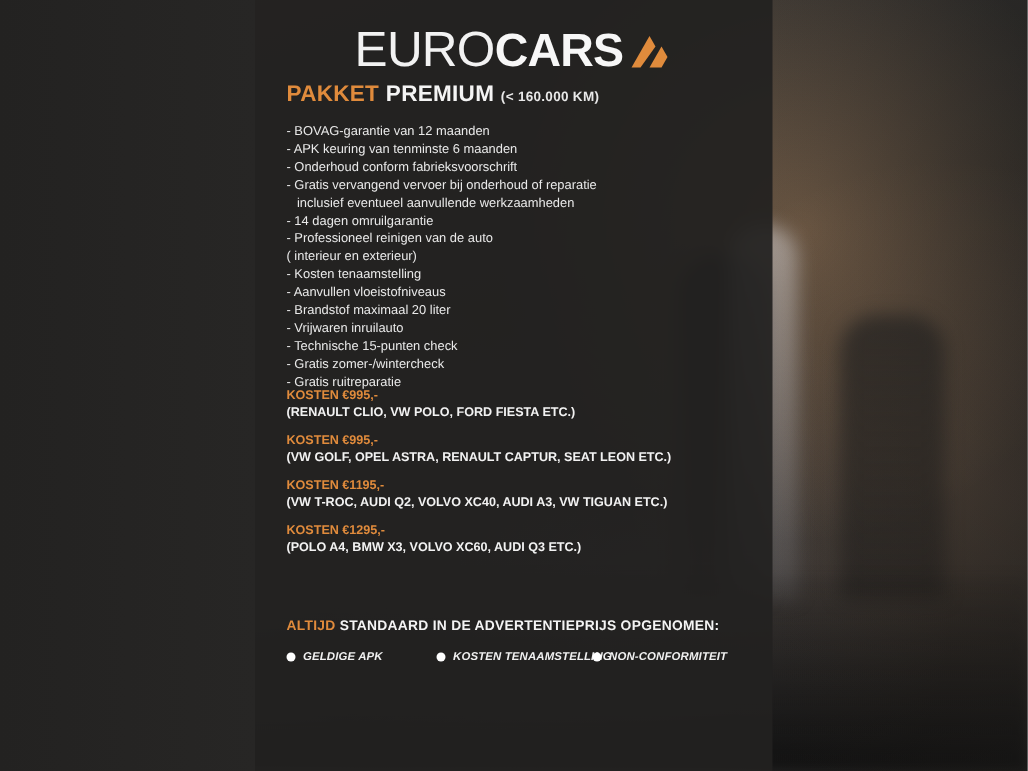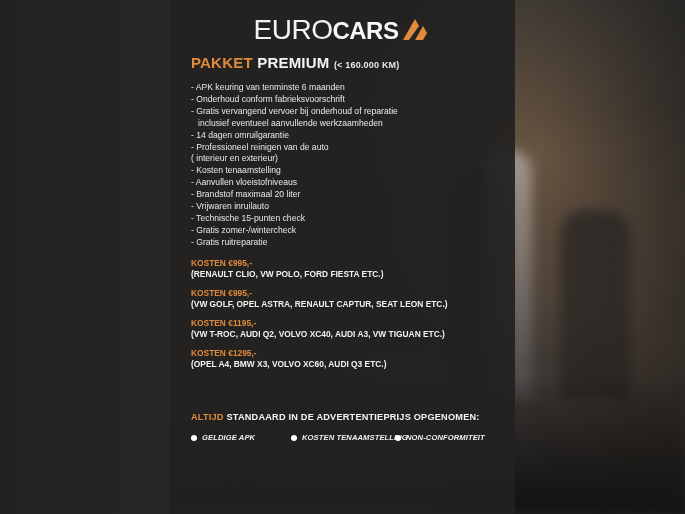--- a/index.html
+++ b/index.html
@@ -77,27 +77,27 @@
   
   .logo {
     position: absolute;
     left: 0; right: 0;
     top: 14px;
     text-align: center;
     letter-spacing: -1px;
     white-space: nowrap;
   }
   .logo .euro {
-    font-size: 28px;
+    font-size: 33px;
     font-weight: 400;
     color: #f2f2f2;
     letter-spacing: -0.5px;
   }
   .logo .cars {
-    font-size: 24px;
+    font-size: 31px;
     font-weight: 700;
     color: #f7f7f7;
     letter-spacing: -0.5px;
   }
   .logo-swoosh {
     display: inline-block;
     position: relative;
     width: 30px;
     height: 22px;
     margin-left: 3px;
@@ -237,20 +237,21 @@
     </span>
   </div>
 
   <div class="pkg-head">
     <span class="pakket">PAKKET</span>
     <span class="premium">PREMIUM</span>
     <span class="km">(&lt; 160.000 KM)</span>
   </div>
 
   <div class="features">
+    <div>- BOVAG-garantie van 12 maanden</div>
     <div>- APK keuring van tenminste 6 maanden</div>
     <div>- Onderhoud conform fabrieksvoorschrift</div>
     <div>- Gratis vervangend vervoer bij onderhoud of reparatie</div>
     <div class="indent">inclusief eventueel aanvullende werkzaamheden</div>
     <div>- 14 dagen omruilgarantie</div>
     <div>- Professioneel reinigen van de auto</div>
     <div>( interieur en exterieur)</div>
     <div>- Kosten tenaamstelling</div>
     <div>- Aanvullen vloeistofniveaus</div>
     <div>- Brandstof maximaal 20 liter</div>
@@ -280,21 +281,21 @@
         <span class="kosten">KOSTEN</span>
         <span class="amount">€1195,-</span>
       </div>
       <div class="models">(VW T-ROC, AUDI Q2, VOLVO XC40, AUDI A3, VW TIGUAN ETC.)</div>
     </div>
     <div class="price-block">
       <div class="price-line">
         <span class="kosten">KOSTEN</span>
         <span class="amount">€1295,-</span>
       </div>
-      <div class="models">(OPEL A4, BMW X3, VOLVO XC60, AUDI Q3 ETC.)</div>
+      <div class="models">(POLO A4, BMW X3, VOLVO XC60, AUDI Q3 ETC.)</div>
     </div>
   </div>
 
   <div class="footer">
     <div class="footer-head">
       <span class="altijd">ALTIJD</span><span class="rest"> STANDAARD IN DE ADVERTENTIEPRIJS OPGENOMEN:</span>
     </div>
     <div class="footer-items">
       <div class="footer-item">
         <span class="bullet"></span>

